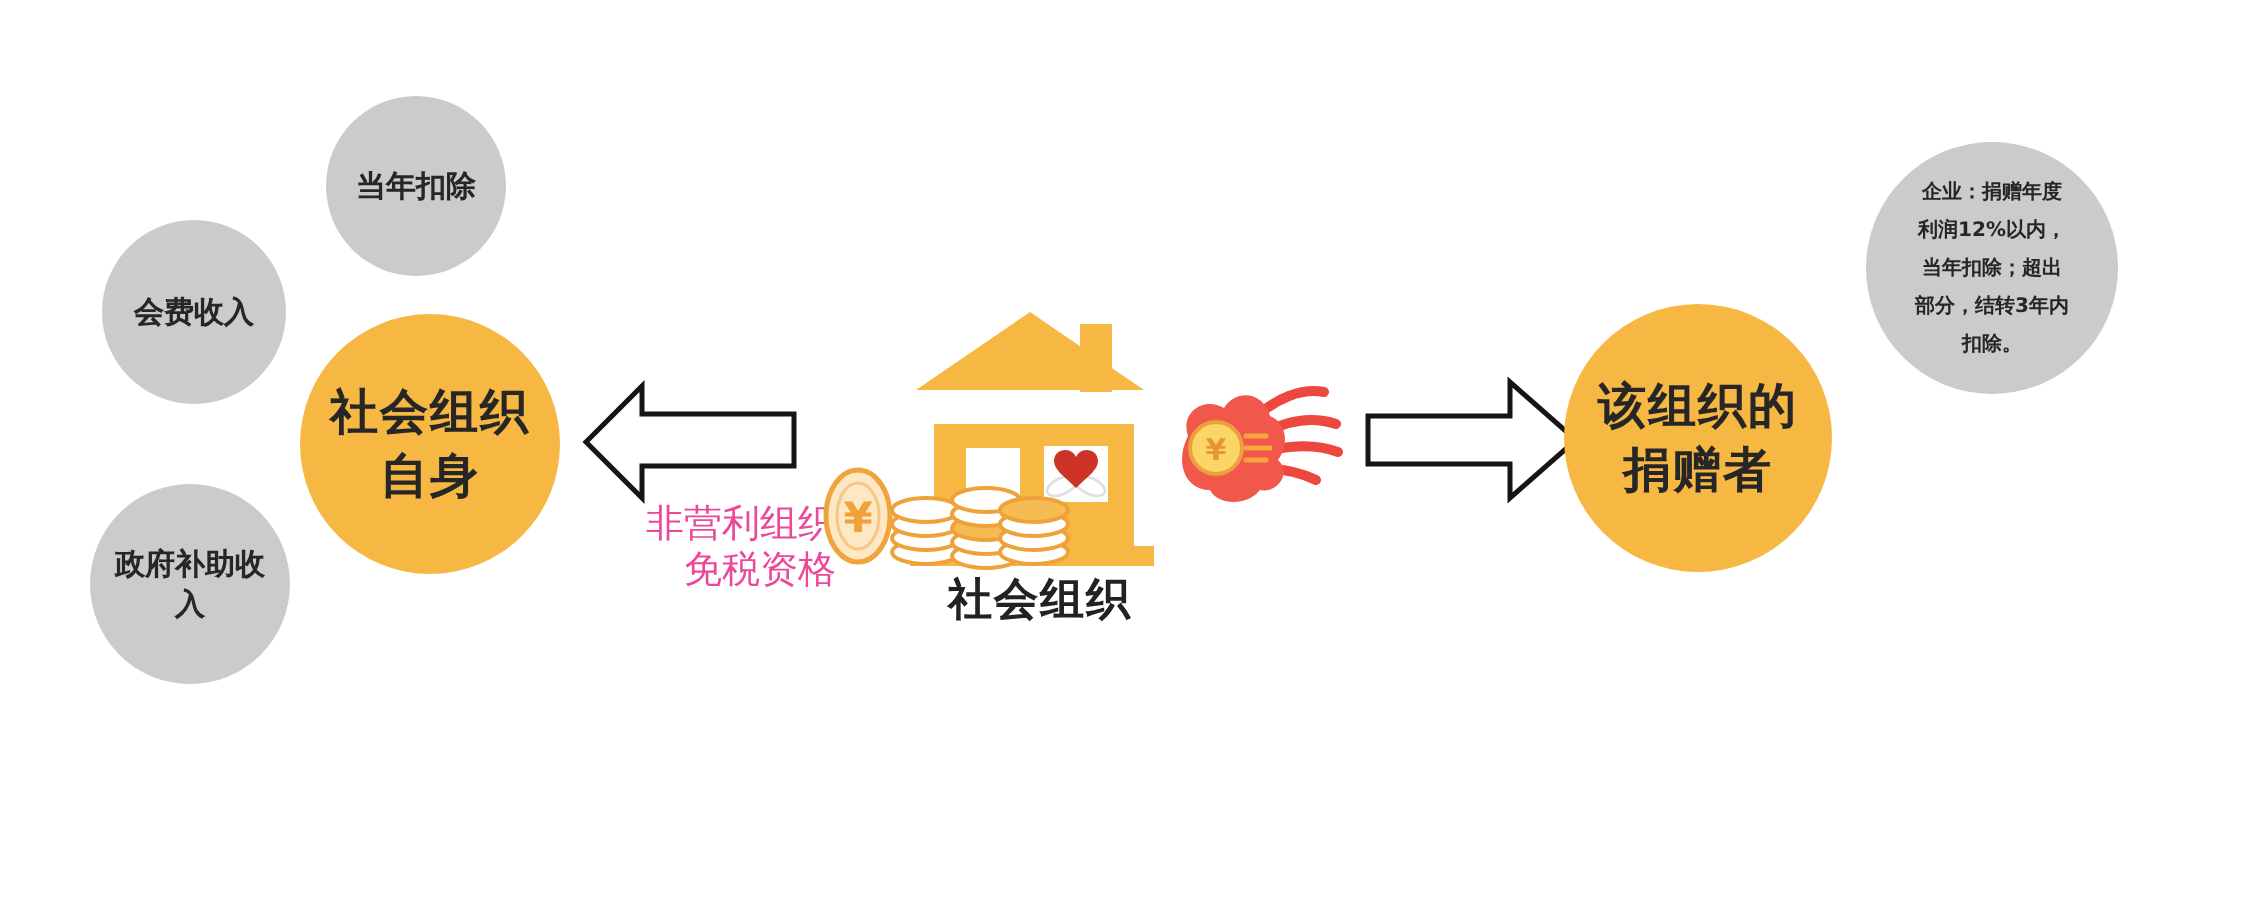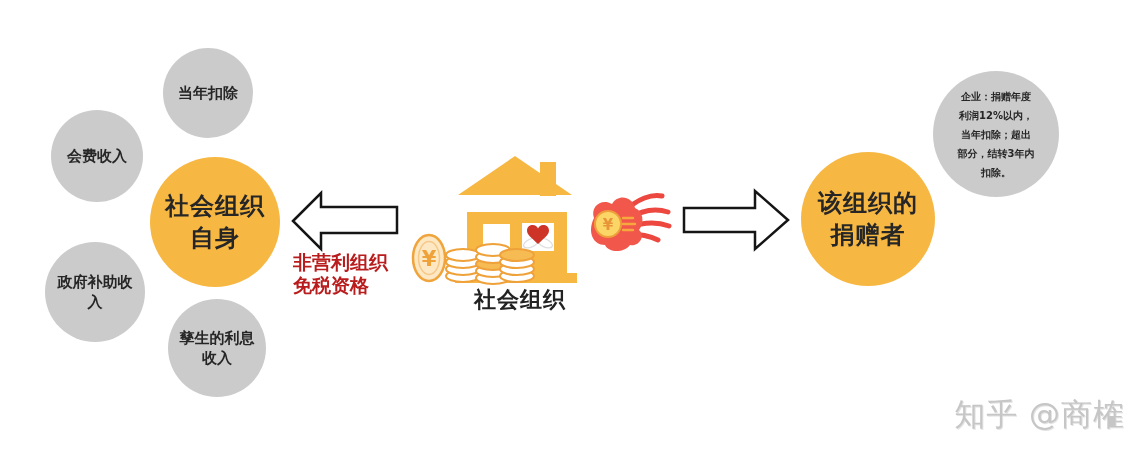--- a/index.html
+++ b/index.html
@@ -12,22 +12,22 @@
     display:flex;align-items:center;justify-content:center;
     text-align:center;white-space:pre-line;
     font-weight:700;color:#262626;
   }
   .gray{background:#CBCBCB;}
   .orange{background:#F7B843;}
   .sat-l{font-size:15px;line-height:20px;}
   .sat-r{font-size:10px;line-height:19px;}
   .hub{font-size:24px;line-height:32px;letter-spacing:1px;}
   .caption{
-    position:absolute;color:#b91c1c;font-weight:700;
-    text-align:left;white-space:pre-line;
+    position:absolute;color:#ec4899;font-weight:400;
+    text-align:right;white-space:pre-line;
     font-size:19px;line-height:23px;
   }
   .caption.small{font-size:18px;}
   .house-label{
     position:absolute;color:#222;font-weight:700;
     font-size:22px;text-align:center;letter-spacing:1px;
   }
   .watermark{
     position:absolute;color:#c6c6c6;font-size:31px;
     letter-spacing:1px;text-shadow:1px 1px 0 #e3e3e3;
@@ -39,22 +39,20 @@
 
 <div class="stage">
 
   <div class="circle gray sat-l" style="left:163px;top:48px;width:90px;height:90px;">当年扣除</div>
 
   <div class="circle gray sat-l" style="left:51px;top:110px;width:92px;height:92px;">会费收入</div>
 
   <div class="circle gray sat-l" style="left:45px;top:242px;width:100px;height:100px;">政府补助收
 入</div>
 
-  <div class="circle gray sat-l" style="left:168px;top:299px;width:98px;height:98px;">孳生的利息
-收入</div>
 
   <div class="circle orange hub" style="left:150px;top:157px;width:130px;height:130px;">社会组织
 自身</div>
 
   <svg style="left:287px;top:189px;" width="114" height="64" viewBox="0 0 114 64">
     <polygon points="6,32 34,4 34,18 110,18 110,44 34,44 34,60" fill="#ffffff" stroke="#151515" stroke-width="2.5" stroke-linejoin="miter"></polygon>
   </svg>
 
   <div class="caption" style="left:293px;top:251px;width:125px;">非营利组织
 免税资格</div>
@@ -107,25 +105,24 @@
     <path d="M45 30 h10 M45 36 h12 M45 42 h10" stroke="#F6A83F" stroke-width="2.5" stroke-linecap="round"></path>
     <circle cx="30" cy="36" r="13" fill="#FBD566" stroke="#EE9F3C" stroke-width="2"></circle>
     <text x="30" y="42" font-size="15" font-weight="bold" fill="#E8953A" text-anchor="middle">¥</text>
   </svg>
 
   <svg style="left:681px;top:187px;" width="112" height="66" viewBox="0 0 112 66">
     <polygon points="3,21 74,21 74,4 107,33 74,62 74,45 3,45" fill="#ffffff" stroke="#151515" stroke-width="2.5" stroke-linejoin="miter"></polygon>
   </svg>
 
 
-  <div class="circle orange hub" style="left:801px;top:152px;width:134px;height:134px;z-index:2;">该组织的
+  <div class="circle orange hub" style="left:782px;top:152px;width:134px;height:134px;z-index:2;">该组织的
 捐赠者</div>
 
   <div class="circle gray sat-r" style="left:933px;top:71px;width:126px;height:126px;">企业：捐赠年度
 利润12%以内，
 当年扣除；超出
 部分，结转3年内
 扣除。</div>
 
 
-  <div class="watermark" style="right:6px;top:394px;">知乎 @商榷</div>
 
 </div>
 
 </body></html>

